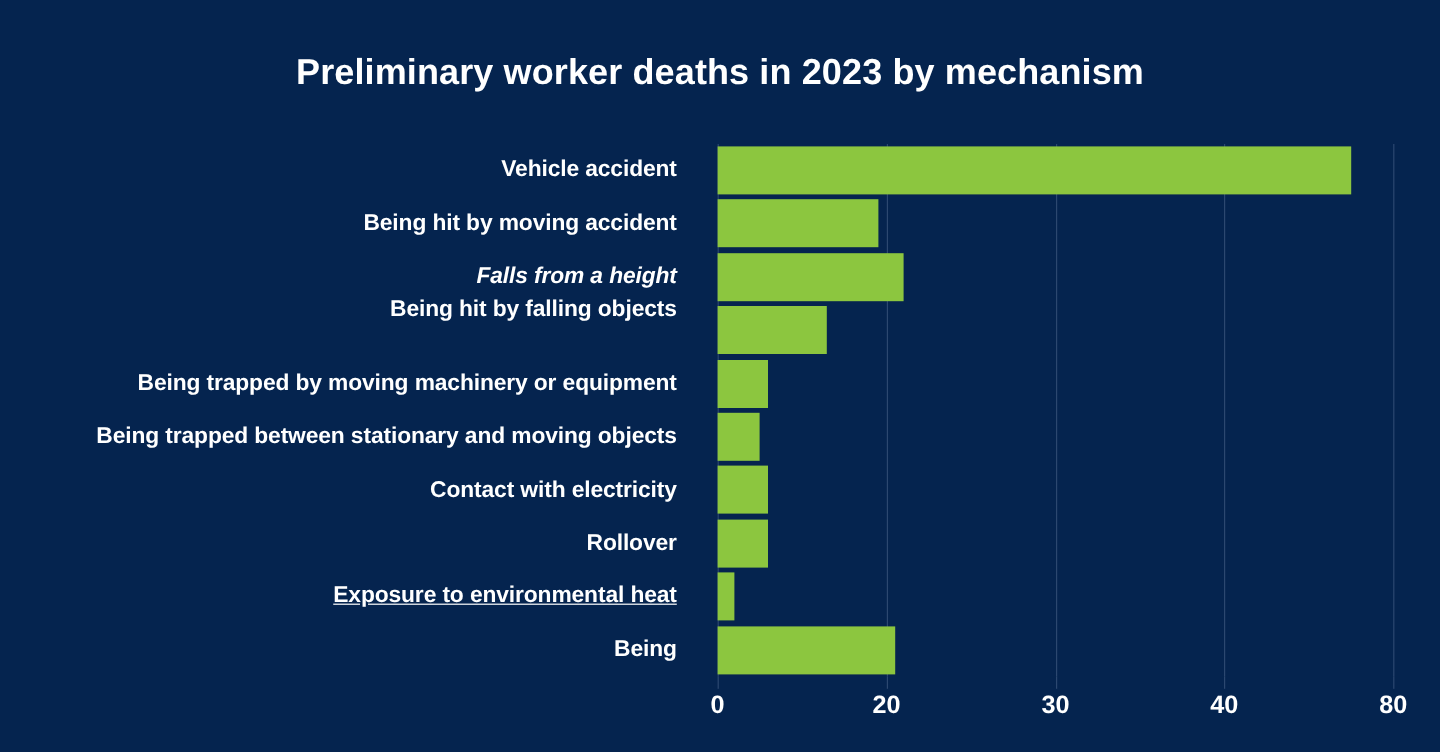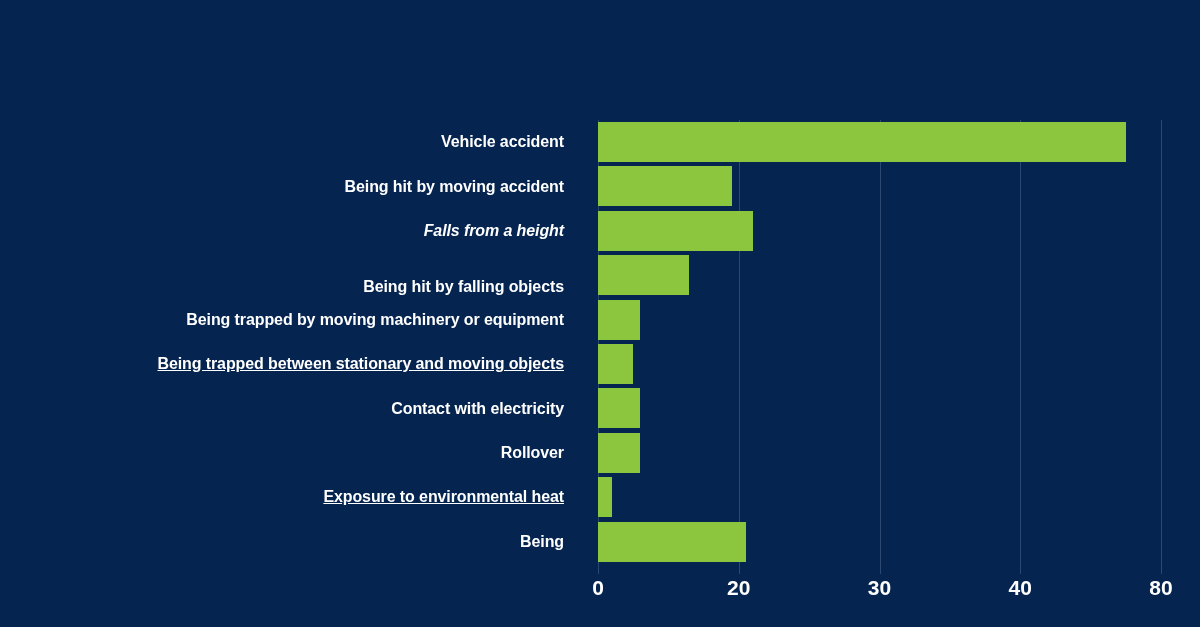--- a/index.html
+++ b/index.html
@@ -102,21 +102,21 @@
   .cat-label {
     position: absolute;
     right: 0;
     width: 581px;
     height: 44.4px;
     display: flex;
     align-items: center;
     justify-content: flex-end;
     padding-right: 17px;
     color: #FFFFFF;
-    font-size: 16px;
+    font-size: 19px;
     font-weight: bold;
     white-space: nowrap;
     letter-spacing: -0.1px;
   }
 
   
   .x-axis {
     position: absolute;
     left: 598px;
     top: 564px;
@@ -139,28 +139,29 @@
     color: #FFFFFF;
     font-size: 21px;
     font-weight: bold;
   }
 </style>
 </head>
 <body>
 
 <div class="figure">
 
+  <div class="chart-title">Preliminary worker deaths in 2023 by mechanism</div>
 
   <div class="cat-labels">
       <div class="cat-label" style="top: 0px;">Vehicle accident</div>
       <div class="cat-label" style="top: 44.4px;">Being hit by moving accident</div>
       <div class="cat-label" style="top: 88.8px; font-style: italic;">Falls from a height</div>
-      <div class="cat-label" style="top: 145px;">Being hit by falling objects</div>
+      <div class="cat-label" style="top: 116px;">Being hit by falling objects</div>
       <div class="cat-label" style="top: 177.6px;">Being trapped by moving machinery or equipment</div>
-      <div class="cat-label" style="top: 222px; text-decoration: underline;">Being trapped between stationary and moving objects</div>
+      <div class="cat-label" style="top: 222px;">Being trapped between stationary and moving objects</div>
       <div class="cat-label" style="top: 310.8px;">Rollover</div>
       <div class="cat-label" style="top: 266.4px;">Contact with electricity</div>
       <div class="cat-label" style="top: 355.2px; text-decoration: underline;">Exposure to environmental heat</div>
       <div class="cat-label" style="top: 399.6px;">Being</div>
     </div>
 
   <div class="plot">
     <div class="gridlines">
         <div class="gridline" style="left: 140.75px;"></div>
         <div class="gridline" style="left: 281.5px;"></div>

